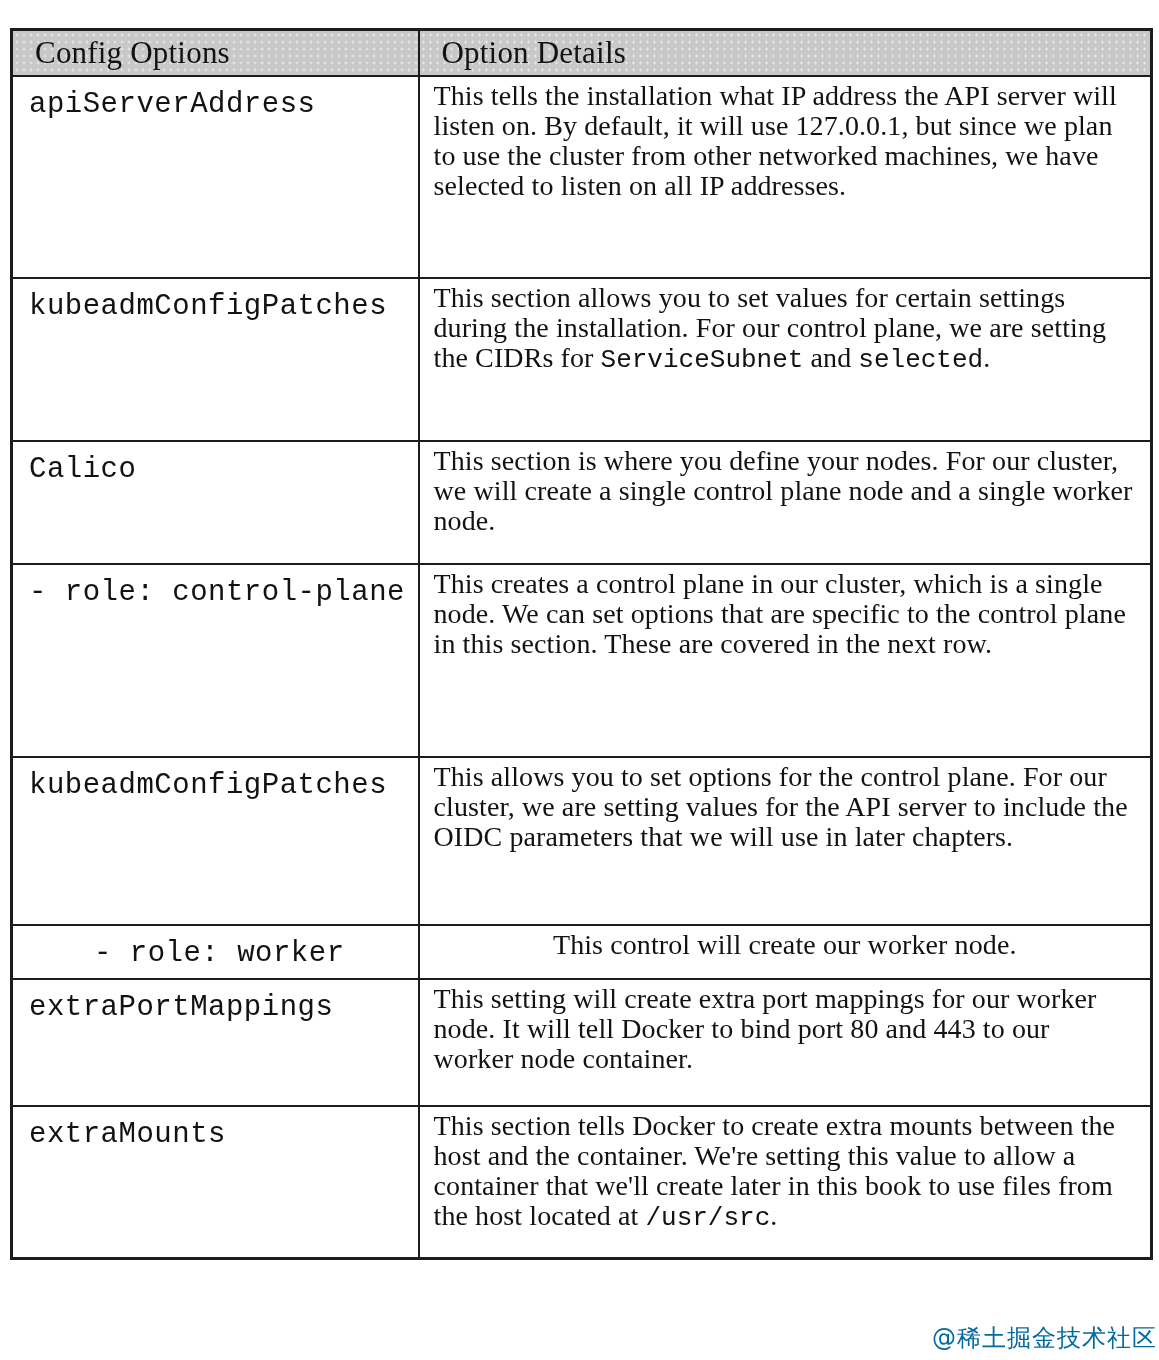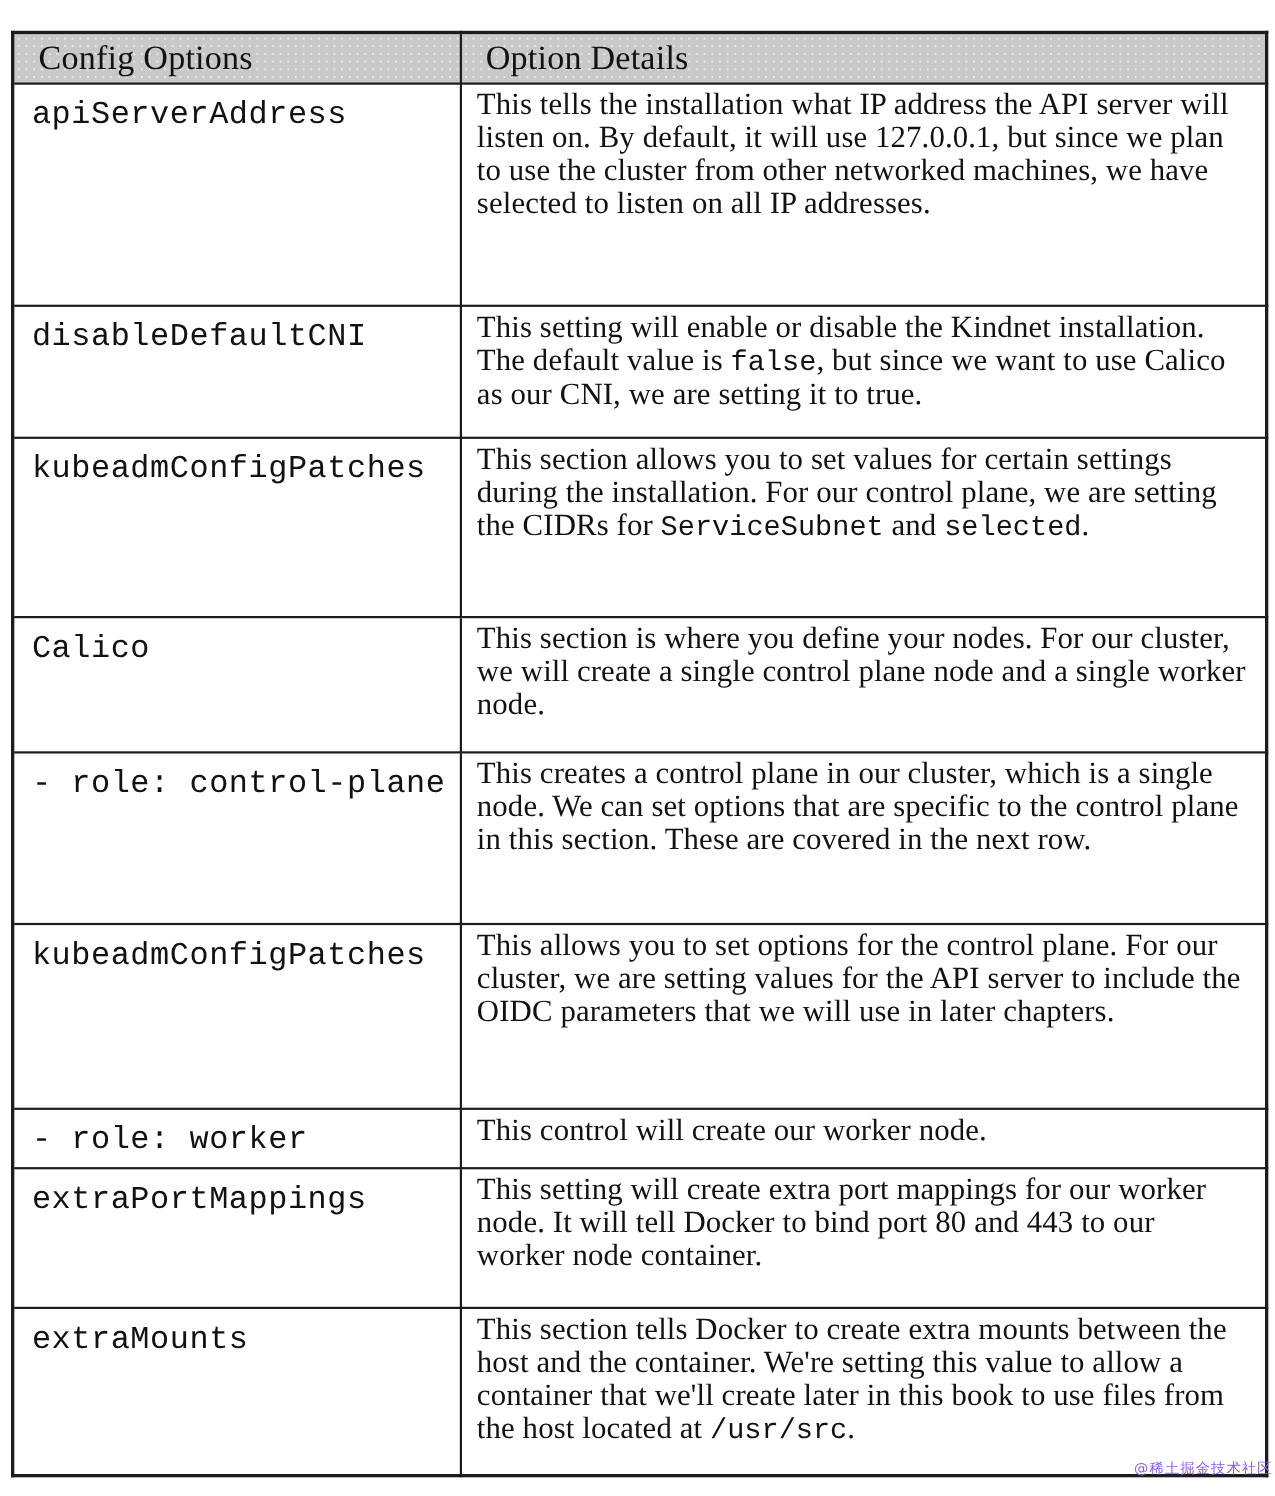--- a/index.html
+++ b/index.html
@@ -71,33 +71,33 @@
     font-family: "Liberation Mono", "DejaVu Sans Mono", monospace;
     font-size: 26px;
     letter-spacing: 0px;
   }
 
   
   tr.r0 { height: 202px; margin-top: 48px; }
   tr.r1 { height: 120px; }
   tr.r2 { height: 163px; }
   tr.r3 { height: 123px; }
-  tr.r4 { height: 156px; }
+  tr.r4 { height: 193px; }
   tr.r5 { height: 168px; }
-  tr.r6 { height: 43px;  }
+  tr.r6 { height: 43px; text-align: center;  }
   tr.r7 { height: 127px; }
   tr.r8 { height: 152px; }
 
   .watermark {
     position: absolute;
     right: 2px;
-    bottom: 16px;
+    bottom: 6px;
     font-family: "DejaVu Sans", sans-serif;
-    font-size: 13px;
-    color: #8b5cf6;
+    font-size: 24px;
+    color: #0369a1;
     letter-spacing: 1px;
     white-space: nowrap;
   }
 </style>
 </head>
 <body>
 
 <div class="page">
 
   <table class="config-table">
@@ -108,24 +108,20 @@
     <thead>
       <tr>
         <th class="h-option">Config Options</th>
         <th class="h-details">Option Details</th>
       </tr>
     </thead>
     <tbody>
       <tr class="r0">
         <td class="option">apiServerAddress</td>
         <td class="details"><span>This tells the installation what IP address the API server will listen on. By default, it will use 127.0.0.1, but since we plan to use the cluster from other networked machines, we have selected to listen on all IP addresses.</span></td>
-      </tr>
-      <tr class="r1">
-        <td class="option">disableDefaultCNI</td>
-        <td class="details"><span>This setting will enable or disable the Kindnet installation. The default value is </span><span class="code">false</span><span>, but since we want to use Calico as our CNI, we are setting it to true.</span></td>
       </tr>
       <tr class="r2">
         <td class="option">kubeadmConfigPatches</td>
         <td class="details"><span>This section allows you to set values for certain settings during the installation. For our control plane, we are setting the CIDRs for </span><span class="code">ServiceSubnet</span><span> and </span><span class="code">selected</span><span>.</span></td>
       </tr>
       <tr class="r3">
         <td class="option">Calico</td>
         <td class="details"><span>This section is where you define your nodes. For our cluster, we will create a single control plane node and a single worker node.</span></td>
       </tr>
       <tr class="r4">

